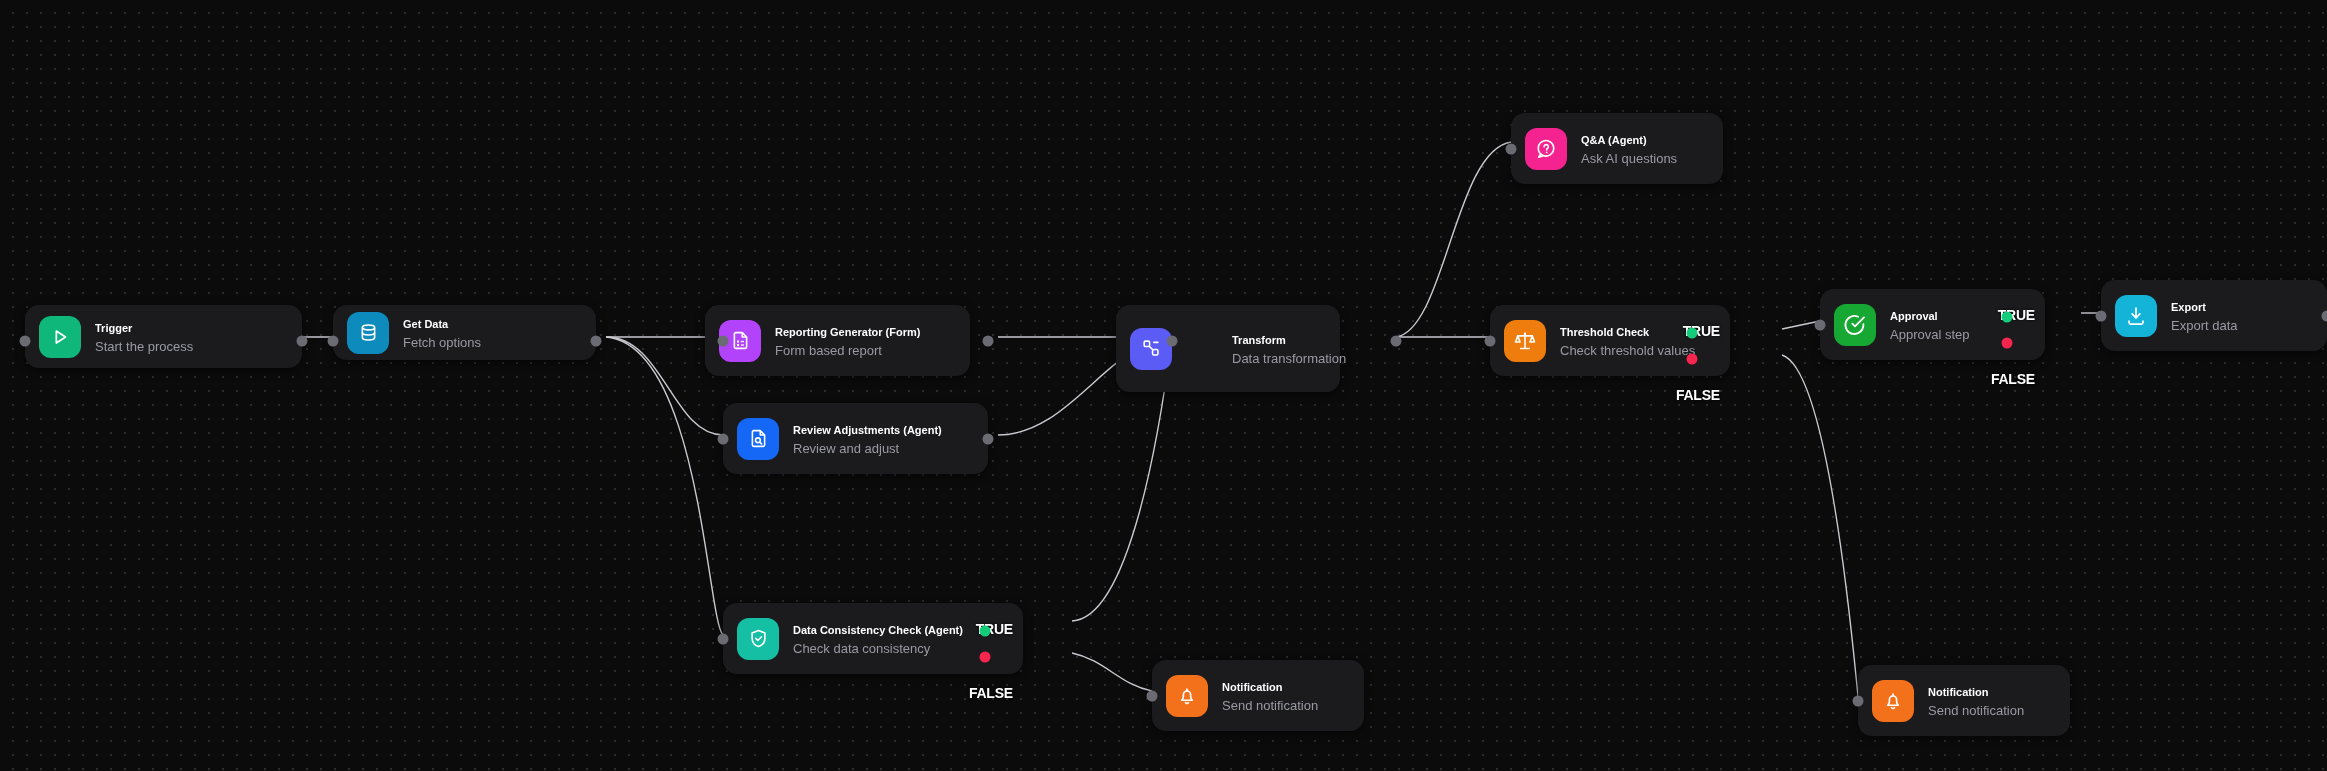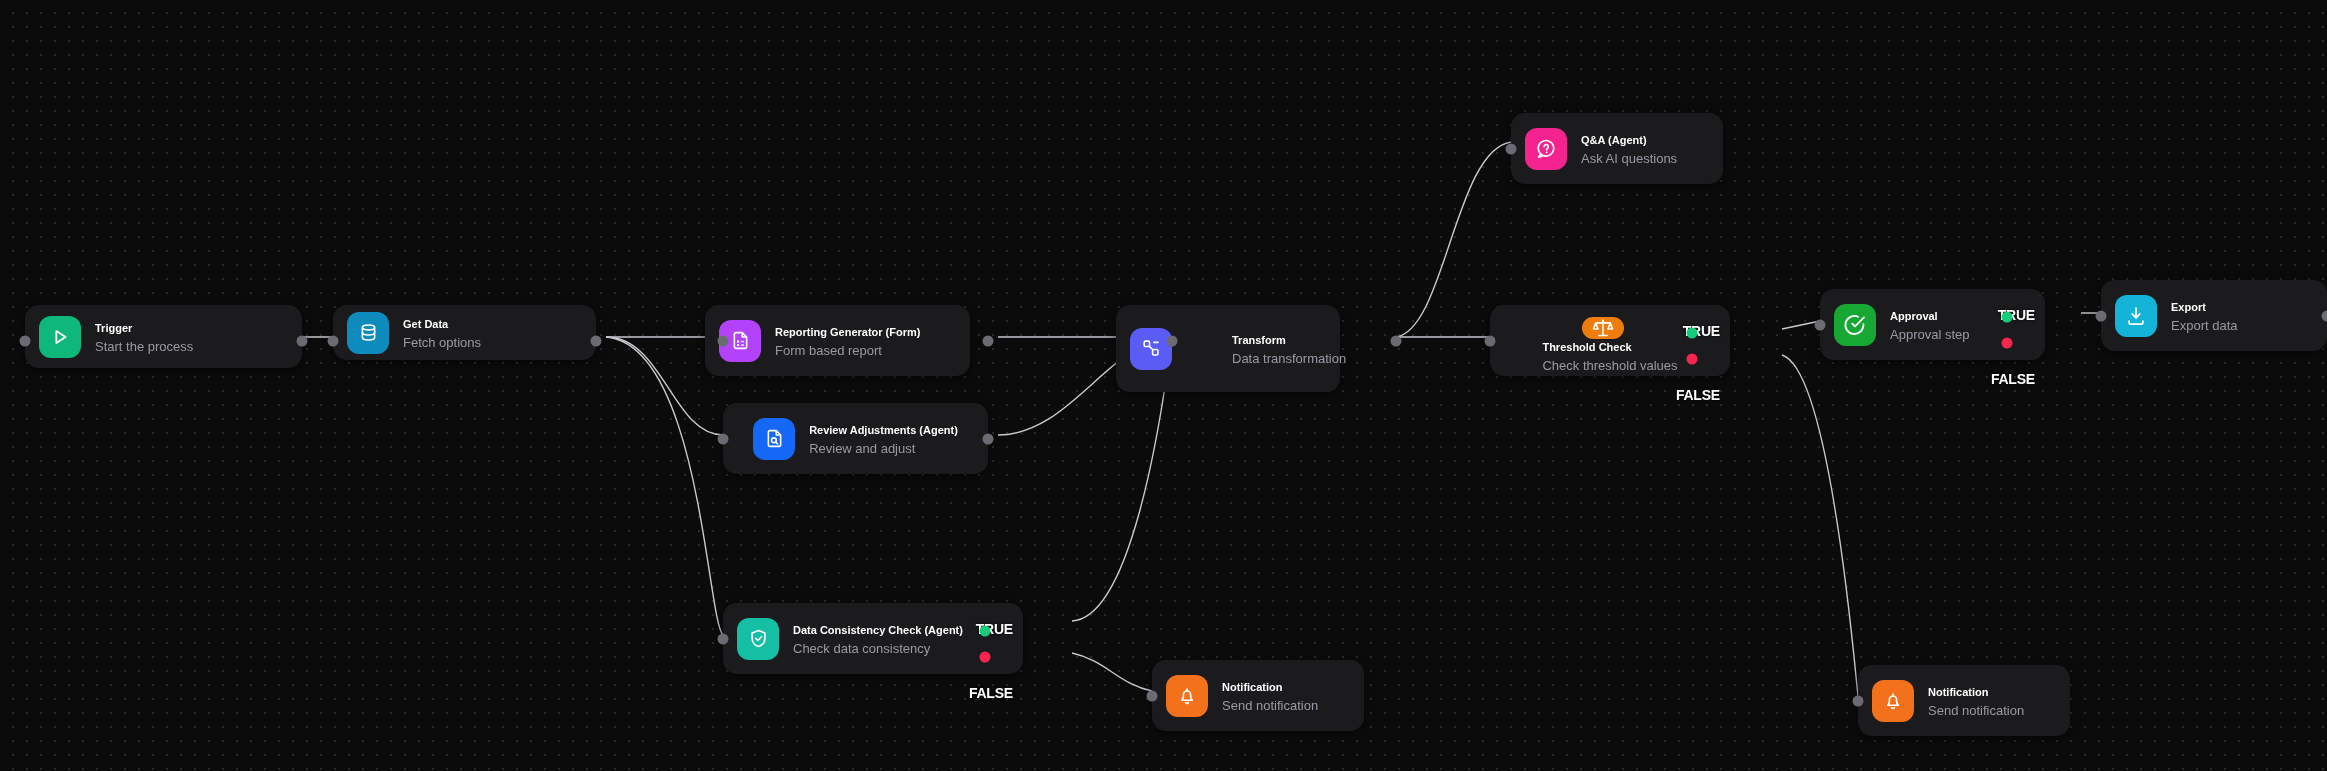--- a/index.html
+++ b/index.html
@@ -150,21 +150,21 @@
             <path d="M12.4 17.2 H16" stroke-width="1.5"></path>
           </svg>
         </div>
         <div class="node-text">
           <div class="node-title">Reporting Generator (Form)</div>
           <div class="node-sub">Form based report</div>
         </div>
       </div>
       <div class="port" style="left: 723px; top: 340.5px;"></div>
       <div class="port" style="left: 988px; top: 340.5px;"></div>
-      <div class="node" style="left: 723px; top: 403px; width: 265px; height: 71px; justify-content: center;">
+      <div class="node" style="left: 723px; top: 403px; width: 265px; height: 71px;">
         <div class="node-icon" style="background: rgb(20, 104, 245);">
           <svg width="21" height="21" viewBox="0 0 24 24" fill="none" stroke="#fff" stroke-width="1.8" stroke-linejoin="round">
             <path d="M14 3 H6.5 A1.5 1.5 0 0 0 5 4.5 v15 A1.5 1.5 0 0 0 6.5 21 h11 a1.5 1.5 0 0 0 1.5-1.5 V8 Z"></path>
             <path d="M14 3 v5 h5"></path>
             <circle cx="11.3" cy="14" r="2.7"></circle>
             <path d="M13.4 16.1 L15.6 18.3" stroke-linecap="round"></path>
           </svg>
         </div>
         <div class="node-text">
           <div class="node-title">Review Adjustments (Agent)</div>
@@ -216,21 +216,21 @@
             <path d="M9.9 9.4 a2.3 2.3 0 1 1 2.9 2.4 v1.3" stroke-linecap="round"></path>
             <circle cx="12.7" cy="15.7" r="0.95" fill="#fff" stroke="none"></circle>
           </svg>
         </div>
         <div class="node-text">
           <div class="node-title">Q&amp;A (Agent)</div>
           <div class="node-sub">Ask AI questions</div>
         </div>
       </div>
       <div class="port" style="left: 1511px; top: 148.5px;"></div>
-      <div class="node" style="left: 1490px; top: 305px; width: 240px; height: 71px; flex-direction: column;">
+      <div class="node" style="left: 1490px; top: 305px; width: 240px; height: 71px;">
         <div class="node-icon" style="background: rgb(239, 125, 13);">
           <svg width="22" height="22" viewBox="0 0 24 24" fill="none" stroke="#fff" stroke-width="1.7" stroke-linejoin="round" stroke-linecap="round">
             <path d="M12 3.2 v16.4"></path>
             <path d="M7.3 20.2 h9.4"></path>
             <path d="M4.1 6.4 h15.8"></path>
             <path d="M4.1 6.4 L1.6 13 h5 Z"></path>
             <path d="M19.9 6.4 L17.4 13 h5 Z"></path>
             <circle cx="12" cy="4.6" r="1.25" fill="#fff" stroke="none"></circle>
           </svg>
         </div>

